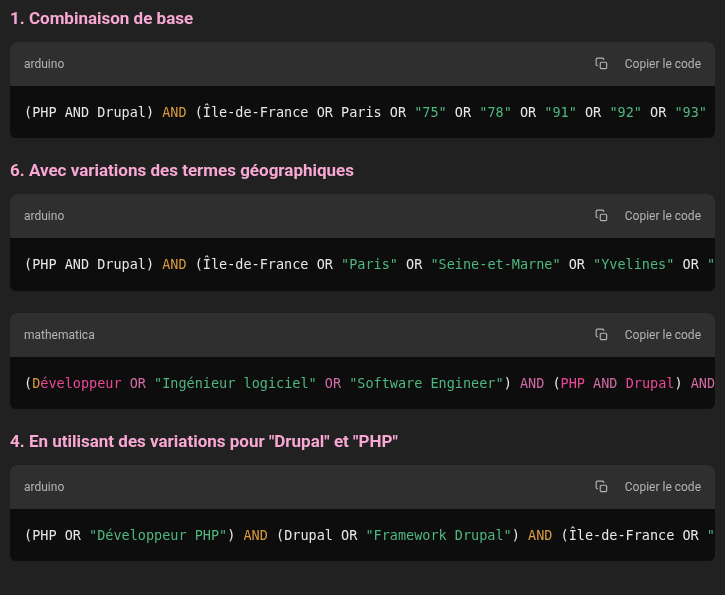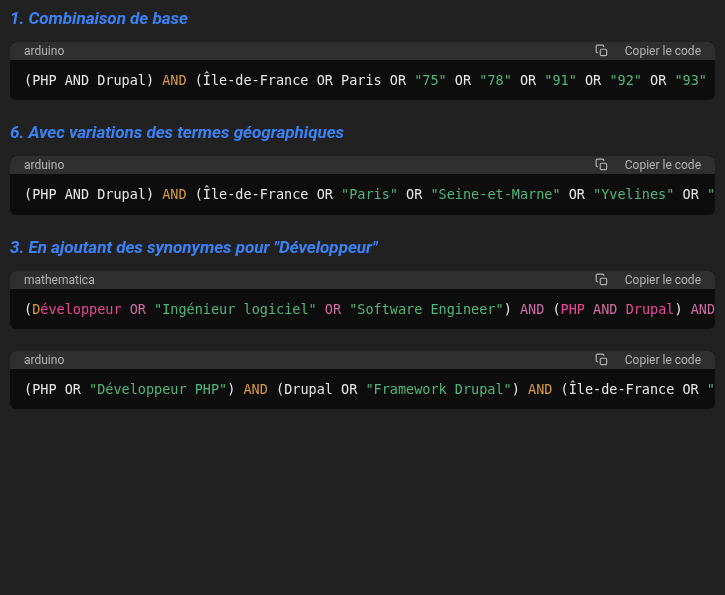--- a/index.html
+++ b/index.html
@@ -8,56 +8,55 @@
     color: #ececec;
     font-family: -apple-system, BlinkMacSystemFont, "Segoe UI", Roboto, sans-serif;
     width: 725px;
     padding: 8px 10px 20px 10px;
     overflow-x: hidden;
   }
   .section { margin-bottom: 22px; }
   .heading {
     font-size: 17px;
     font-weight: 700;
-    color: #3b82f6;
+    color: #f9a8d4;
     margin-bottom: 14px;
-    font-style: italic;
   }
   .code-block {
     background: #0d0d0d;
     border-radius: 6px;
     overflow: hidden;
   }
   .code-header {
     background: #2f2f2f;
     display: flex;
     justify-content: space-between;
     align-items: center;
-    padding: 2px 14px;
+    padding: 15px 14px;
     border-top-left-radius: 6px;
     border-top-right-radius: 6px;
   }
   .lang-label {
     font-size: 12px;
     color: #b4b4b4;
   }
   .copy-btn {
     display: flex;
     align-items: center;
     gap: 16px;
     background: transparent;
     border: none;
     color: #b4b4b4;
     font-size: 12px;
     cursor: pointer;
     font-family: inherit;
   }
   .copy-btn svg { width: 14px; height: 14px; }
   .code-content {
-    padding: 10px 14px;
+    padding: 16px 14px;
     font-family: "Consolas", "Monaco", monospace;
     font-size: 13.5px;
     white-space: nowrap;
     overflow: hidden;
     color: #e8e8e8;
     line-height: 1.5;
   }
   .tok-plain { color: #e8e8e8; }
   .tok-keyword { color: #d99a3e; }
   .tok-string { color: #4eb77f; }
@@ -94,36 +93,36 @@
               <rect x="9" y="9" width="11" height="11" rx="2"></rect>
               <path d="M5 15H4a2 2 0 0 1-2-2V4a2 2 0 0 1 2-2h9a2 2 0 0 1 2 2v1"></path>
             </svg>
             <span>Copier le code</span>
           </button>
         </div>
         <div class="code-content"><span class="tok-plain">(PHP </span><span class="tok-plain">AND</span><span class="tok-plain"> Drupal) </span><span class="tok-keyword">AND</span><span class="tok-plain"> (Île-de-France </span><span class="tok-plain">OR</span><span class="tok-plain"> </span><span class="tok-string">"Paris"</span><span class="tok-plain"> </span><span class="tok-plain">OR</span><span class="tok-plain"> </span><span class="tok-string">"Seine-et-Marne"</span><span class="tok-plain"> </span><span class="tok-plain">OR</span><span class="tok-plain"> </span><span class="tok-string">"Yvelines"</span><span class="tok-plain"> </span><span class="tok-plain">OR</span><span class="tok-plain"> </span><span class="tok-string">"Es</span></div>
       </div>
     </div>
     <div class="section">
-      <div class="heading">3. En ajoutant des synonymes pour "Développeur"</div>
       <div class="code-block">
         <div class="code-header">
           <span class="lang-label">mathematica</span>
           <button class="copy-btn">
             <svg viewBox="0 0 24 24" fill="none" stroke="currentColor" stroke-width="2">
               <rect x="9" y="9" width="11" height="11" rx="2"></rect>
               <path d="M5 15H4a2 2 0 0 1-2-2V4a2 2 0 0 1 2-2h9a2 2 0 0 1 2 2v1"></path>
             </svg>
             <span>Copier le code</span>
           </button>
         </div>
         <div class="code-content"><span class="tok-plain">(</span><span class="tok-keyword">D</span><span class="tok-red">éveloppeur </span><span class="tok-magenta">OR</span><span class="tok-plain"> </span><span class="tok-string">"Ingénieur logiciel"</span><span class="tok-plain"> </span><span class="tok-magenta">OR</span><span class="tok-plain"> </span><span class="tok-string">"Software Engineer"</span><span class="tok-plain">) </span><span class="tok-magenta">AND</span><span class="tok-plain"> (</span><span class="tok-red">PHP</span><span class="tok-plain"> </span><span class="tok-magenta">AND</span><span class="tok-plain"> </span><span class="tok-red">Drupal</span><span class="tok-plain">) </span><span class="tok-magenta">AND</span></div>
       </div>
     </div>
     <div class="section">
+      <div class="heading">4. En utilisant des variations pour "Drupal" et "PHP"</div>
       <div class="code-block">
         <div class="code-header">
           <span class="lang-label">arduino</span>
           <button class="copy-btn">
             <svg viewBox="0 0 24 24" fill="none" stroke="currentColor" stroke-width="2">
               <rect x="9" y="9" width="11" height="11" rx="2"></rect>
               <path d="M5 15H4a2 2 0 0 1-2-2V4a2 2 0 0 1 2-2h9a2 2 0 0 1 2 2v1"></path>
             </svg>
             <span>Copier le code</span>
           </button>

